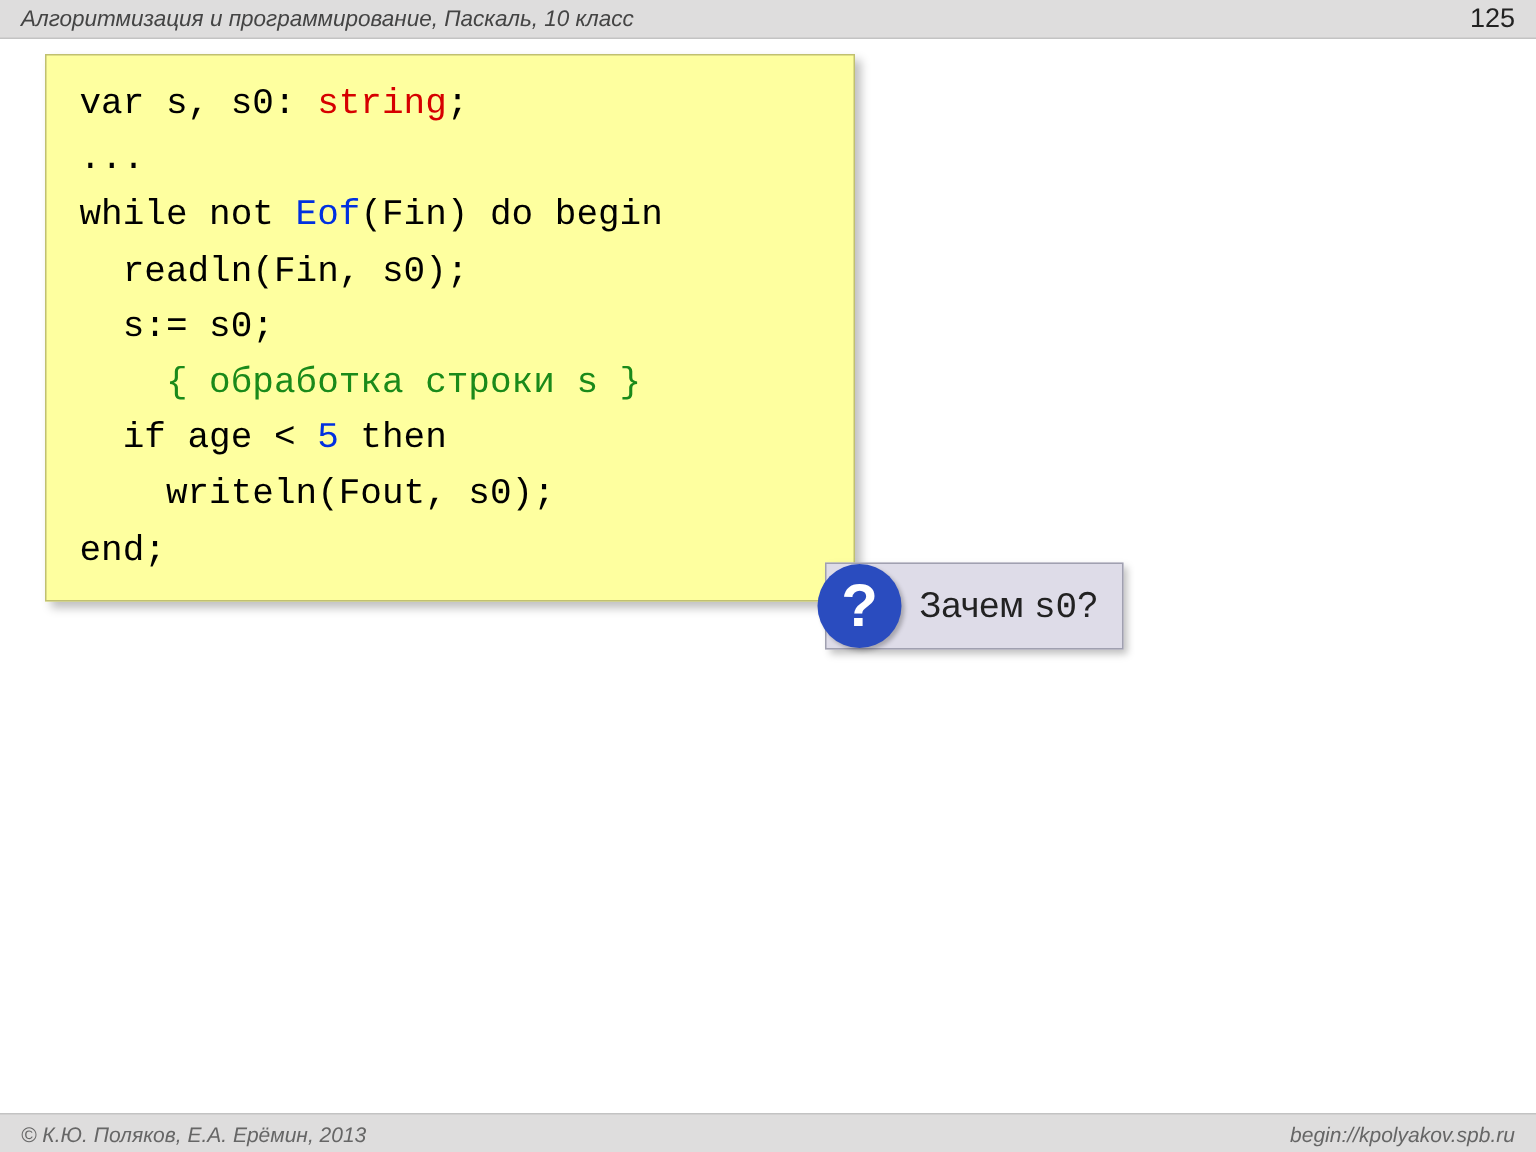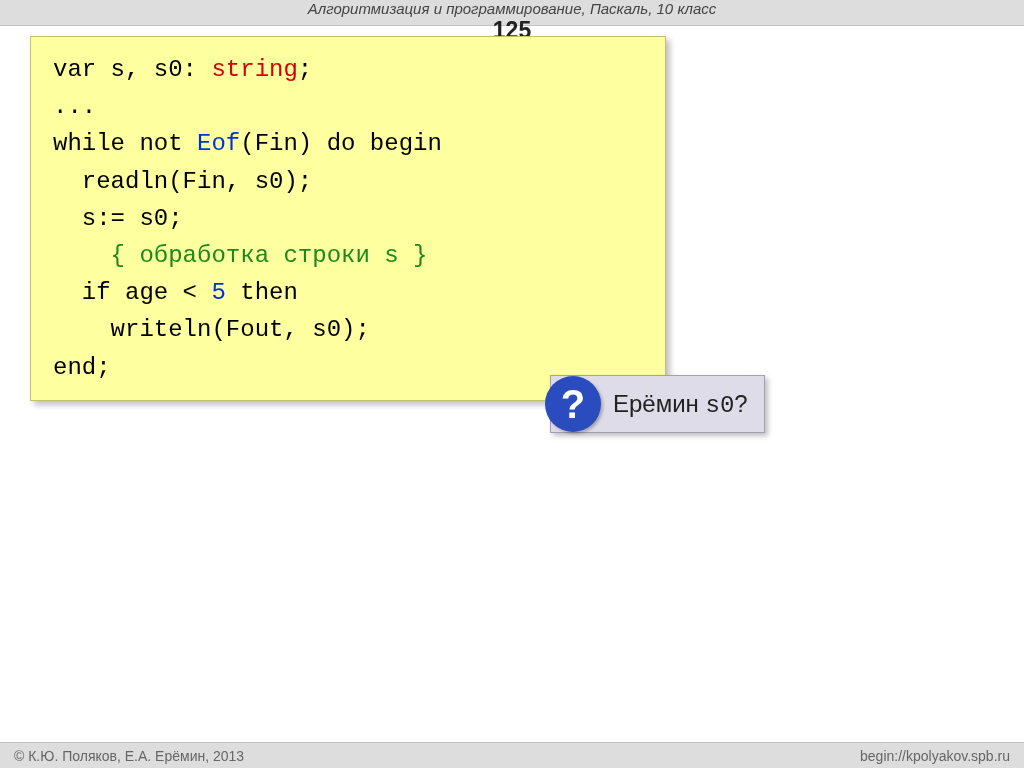--- a/index.html
+++ b/index.html
@@ -11,50 +11,49 @@
     position: relative;
     overflow: hidden;
   }
   .topbar {
     background: #dedddd;
     height: 26px;
     display: flex;
     align-items: center;
     padding: 0 14px;
     border-bottom: 1px solid #c3c3c3;
-    flex-direction: column;
   }
   .topbar-title {
     font-size: 15px;
     font-style: italic;
     color: #444;
     flex: 1;
   }
   .page-number {
-    font-size: 23px;
-    font-weight: bold;
+    font-size: 18px;
+    font-weight: normal;
     color: #222;
   }
   .content {
     padding: 10px 30px 0 30px;
   }
   h1.page-title {
     font-size: 34px;
     font-weight: bold;
     color: #111;
     padding: 4px 0 8px 0;
     border-bottom: 3px solid #2a4cbf;
     margin-bottom: 16px;
   }
   .code-box {
     background: #feff9f;
     border: 1px solid #c0c070;
     box-shadow: 4px 4px 6px rgba(0,0,0,0.25);
     padding: 14px 22px 14px 22px;
-    width: 636px;
+    width: 540px;
     font-family: "Courier New", Courier, monospace;
     font-size: 24px;
     line-height: 1.55;
     color: #000;
     white-space: pre;
     position: relative;
   }
   .kw-red { color: #d60000; }
   .kw-blue { color: #0030e0; }
   .kw-green { color: #1a8a1a; }
@@ -93,20 +92,21 @@
   .footer {
     position: absolute;
     left: 0; right: 0; bottom: 0;
     height: 26px;
     background: #dedddd;
     border-top: 1px solid #c3c3c3;
     display: flex;
     align-items: center;
     padding: 0 14px;
     font-size: 14px;
+    font-style: italic;
     color: #666;
   }
   .footer-left { flex: 1; }
 </style>
 </head>
 <body>
 
 <div class="topbar">
   <span class="topbar-title">Алгоритмизация и программирование, Паскаль, 10 класс</span>
   <span class="page-number">125</span>
@@ -121,20 +121,20 @@
 <span>  s:= s0;</span>
 <span class="kw-green">    { обработка строки s }</span>
 <span>  if age &lt; </span><span class="kw-blue">5</span><span> then</span>
 <span>    writeln(Fout, s0);</span>
 <span>end;</span></div>
 </div>
 
 <div class="callout">
   <div class="callout-badge">?</div>
   <div class="callout-text">
-    <span>Ерёмин </span><span class="mono">s0</span><span>?</span>
+    <span>Зачем </span><span class="mono">s0</span><span>?</span>
   </div>
 </div>
 
 <div class="footer">
   <span class="footer-left">© К.Ю. Поляков, Е.А. Ерёмин, 2013</span>
   <span>begin://kpolyakov.spb.ru</span>
 </div>
 
 </body></html>

